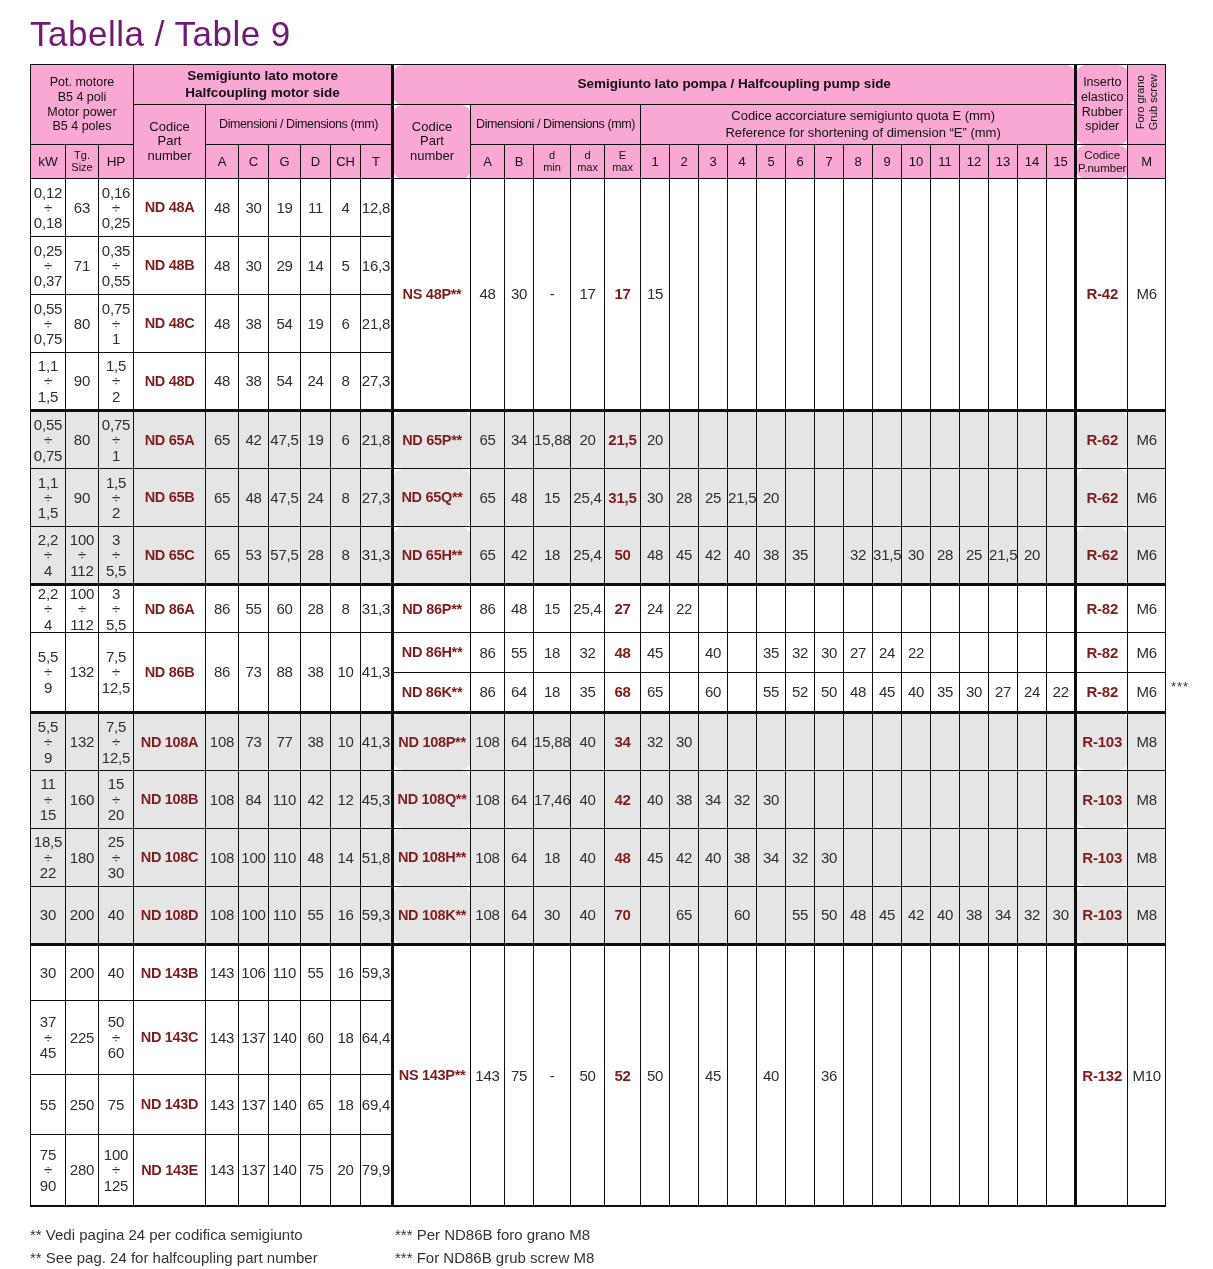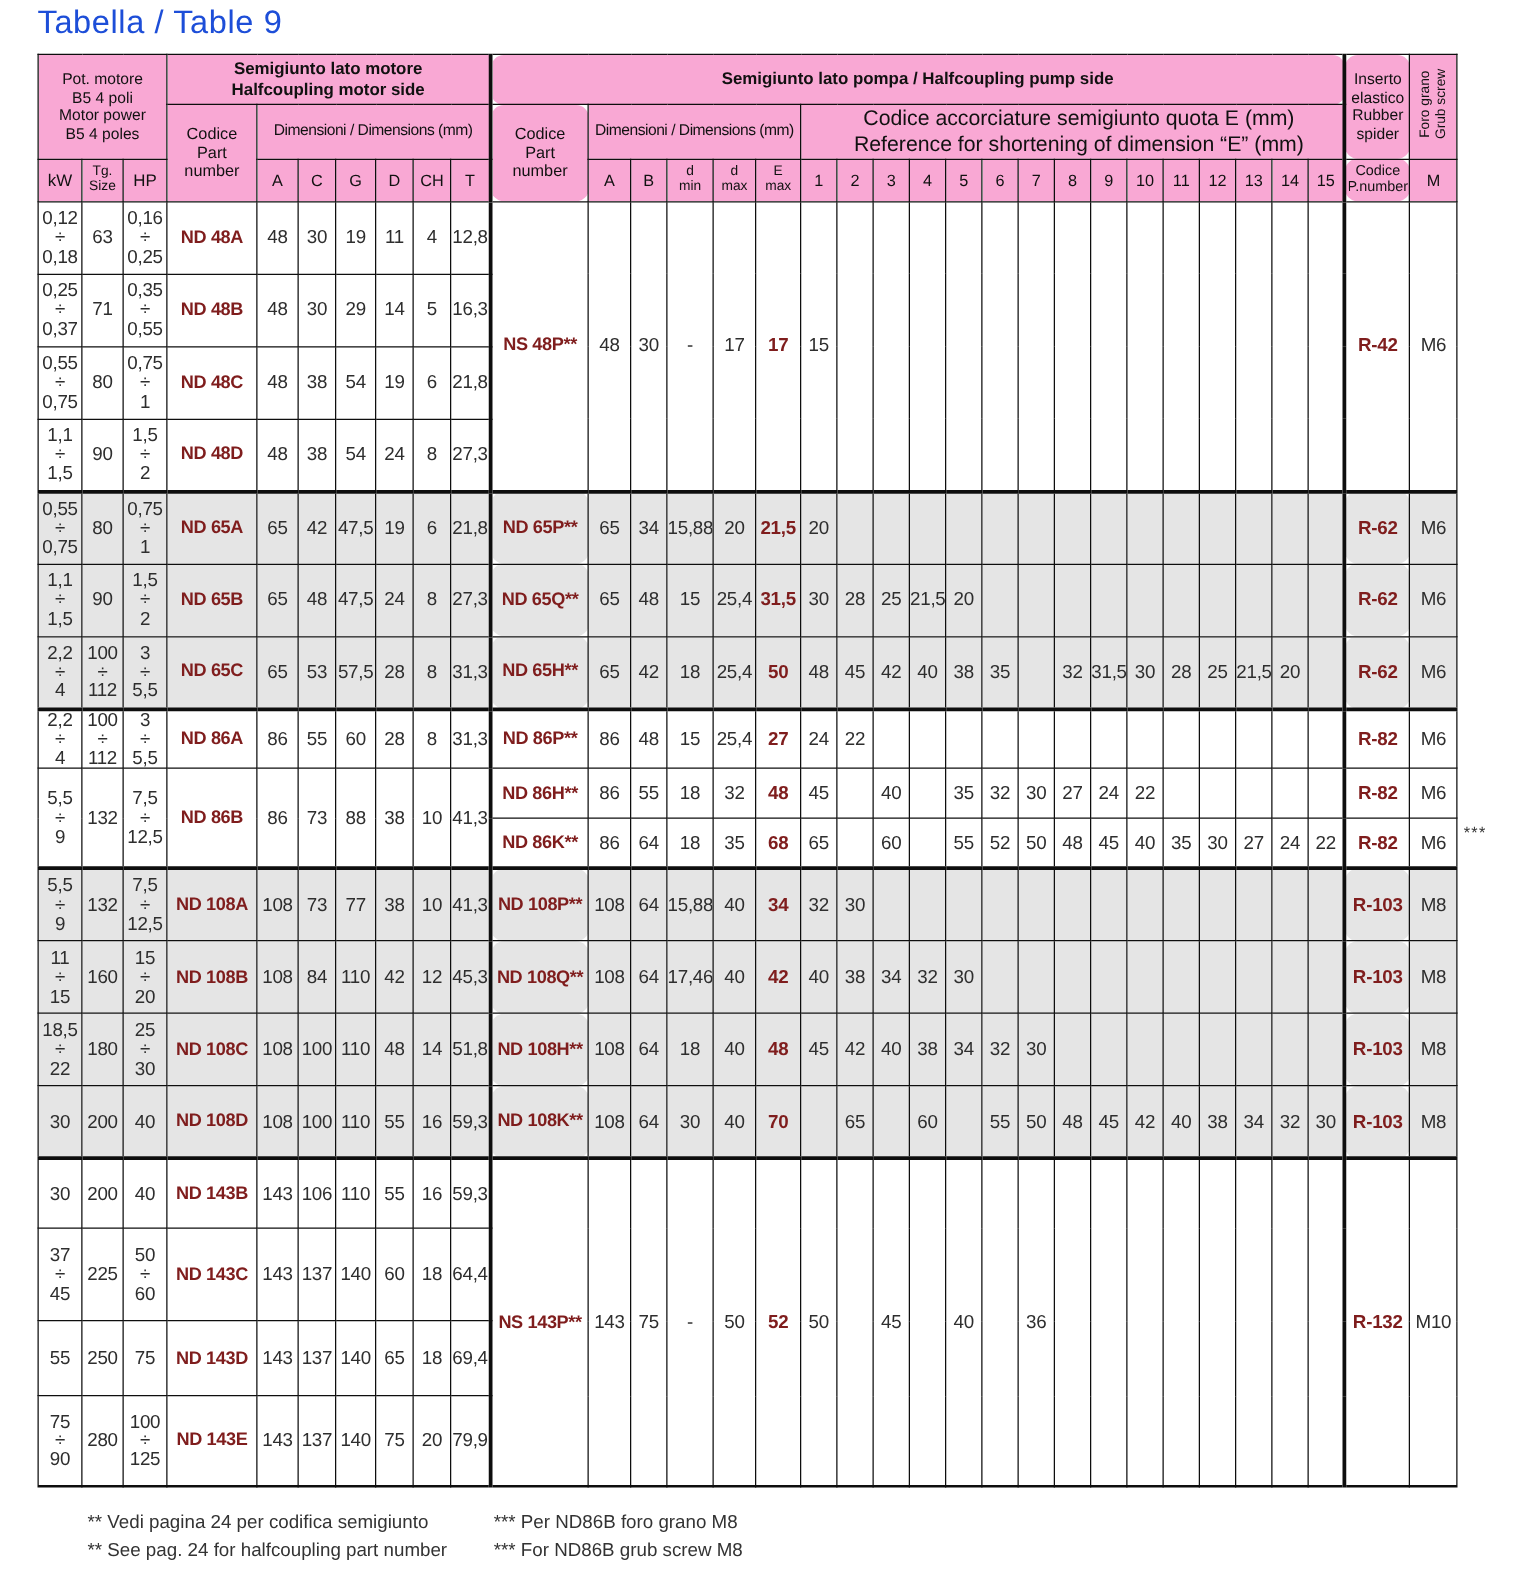--- a/index.html
+++ b/index.html
@@ -1,32 +1,32 @@
 <!DOCTYPE html>
 <html><head>
 <meta charset="utf-8">
 <style>
   * { margin:0; padding:0; box-sizing:border-box; }
   body { background:#fff; font-family:"Liberation Sans", sans-serif; }
   .page { position:relative; width:1213px; height:1269px; background:#fff; overflow:hidden; }
-  .title { padding:2px 0 10px 30px; font-size:26px; letter-spacing:.5px; color:#1d4ed8; }
+  .title { padding:14px 0 10px 30px; font-size:35px; letter-spacing:.5px; color:#701a75; }
   .table-wrap { position:relative; margin-left:30px; width:1170px; }
 
   table { border-collapse:collapse; table-layout:fixed; width:1136px;
           border:1px solid #0e0e0e; border-bottom:2px solid #0e0e0e; }
   th, td { border:1px solid #0e0e0e; text-align:center; vertical-align:middle;
            white-space:pre-line; padding:0; overflow:hidden; }
 
   thead th { background:#f9a8d4; font-weight:normal; color:#111; }
   tr.hr1 { height:40px; } tr.hr2 { height:40px; } tr.hr3 { height:34px; }
   .h-title { font-weight:bold; font-size:13.5px; line-height:1.25; }
   .h-group { font-size:12.5px; line-height:1.18; }
   .h-codice { font-size:13px; line-height:1.12; }
   .h-dims { font-size:12.5px; letter-spacing:-0.4px; line-height:1.1; }
-  .h-short { font-size:17px; line-height:1.25;padding-left:11px; }
+  .h-short { font-size:13px; line-height:1.25;padding-left:11px; }
   .h-sub { font-size:13.5px; }
   .h-min { font-size:11px; line-height:1.05; }
   .h-num { font-size:13px; }
   .h-pn  { font-size:11.5px; line-height:1.1; }
   .h-rot .rot { display:inline-block; writing-mode:vertical-rl; transform:rotate(180deg);
                 font-size:11px; line-height:1.15; white-space:pre-line; }
 
   td { font-size:15px; line-height:1.02; color:#2e2e2e; letter-spacing:-0.2px; }
   td.code { font-weight:bold; color:#000; font-size:14.5px; letter-spacing:-0.3px; }
   td.b { font-weight:bold; color:#7f1d1d; }
@@ -39,21 +39,21 @@
   tr.blk0 { height:58px; } tr.blk1 { height:58px; } tr.blk3 { height:58px; }
   tr.blk2.r0 { height:46px; } tr.blk2.r1, tr.blk2.r2 { height:40px; }
   tr.blk4.r0 { height:56px; } tr.blk4.r1 { height:74px; }
   tr.blk4.r2 { height:60px; } tr.blk4.r3 { height:72px; }
 
   .star-marker { position:absolute; left:1141px; top:615px; font-size:13px;
                  letter-spacing:1px; color:#333; }
   .footnotes { position:relative; margin:16px 0 0 30px; font-size:15px; color:#333;
                height:60px; width:1140px; }
   .fn-col { position:absolute; top:0; line-height:23px; }
-  .fn-left { left:0;margin-left:40px; } .fn-right { left:365px; }
+  .fn-left { left:0; } .fn-right { left:365px; }
 </style>
 </head>
 <body>
 
 <div class="page">
   <div class="title">Tabella / Table 9</div>
 
   <div class="table-wrap">
     <table>
       <colgroup>

